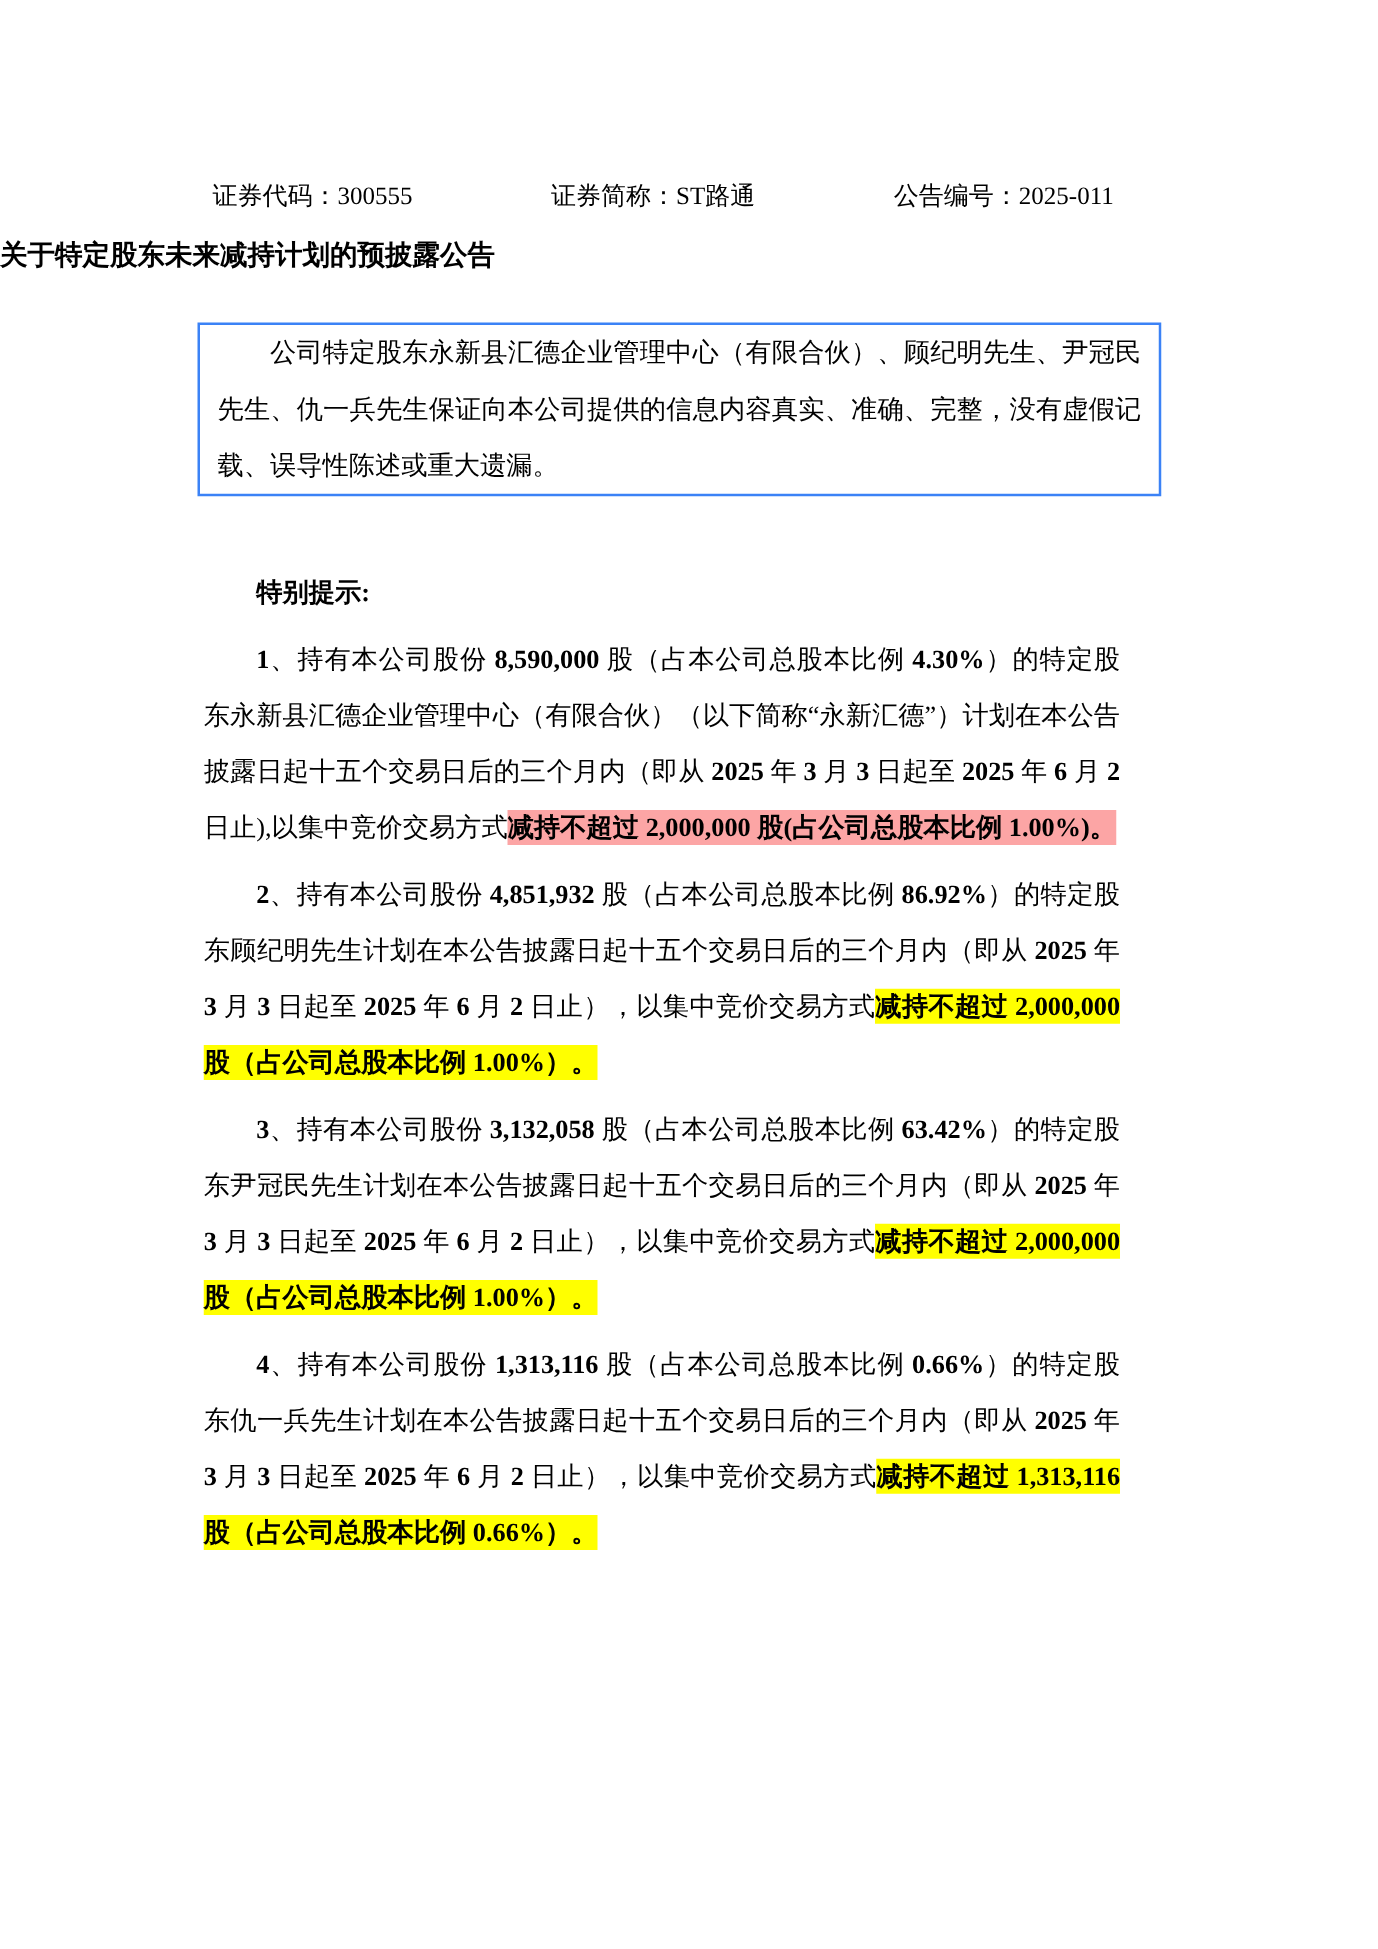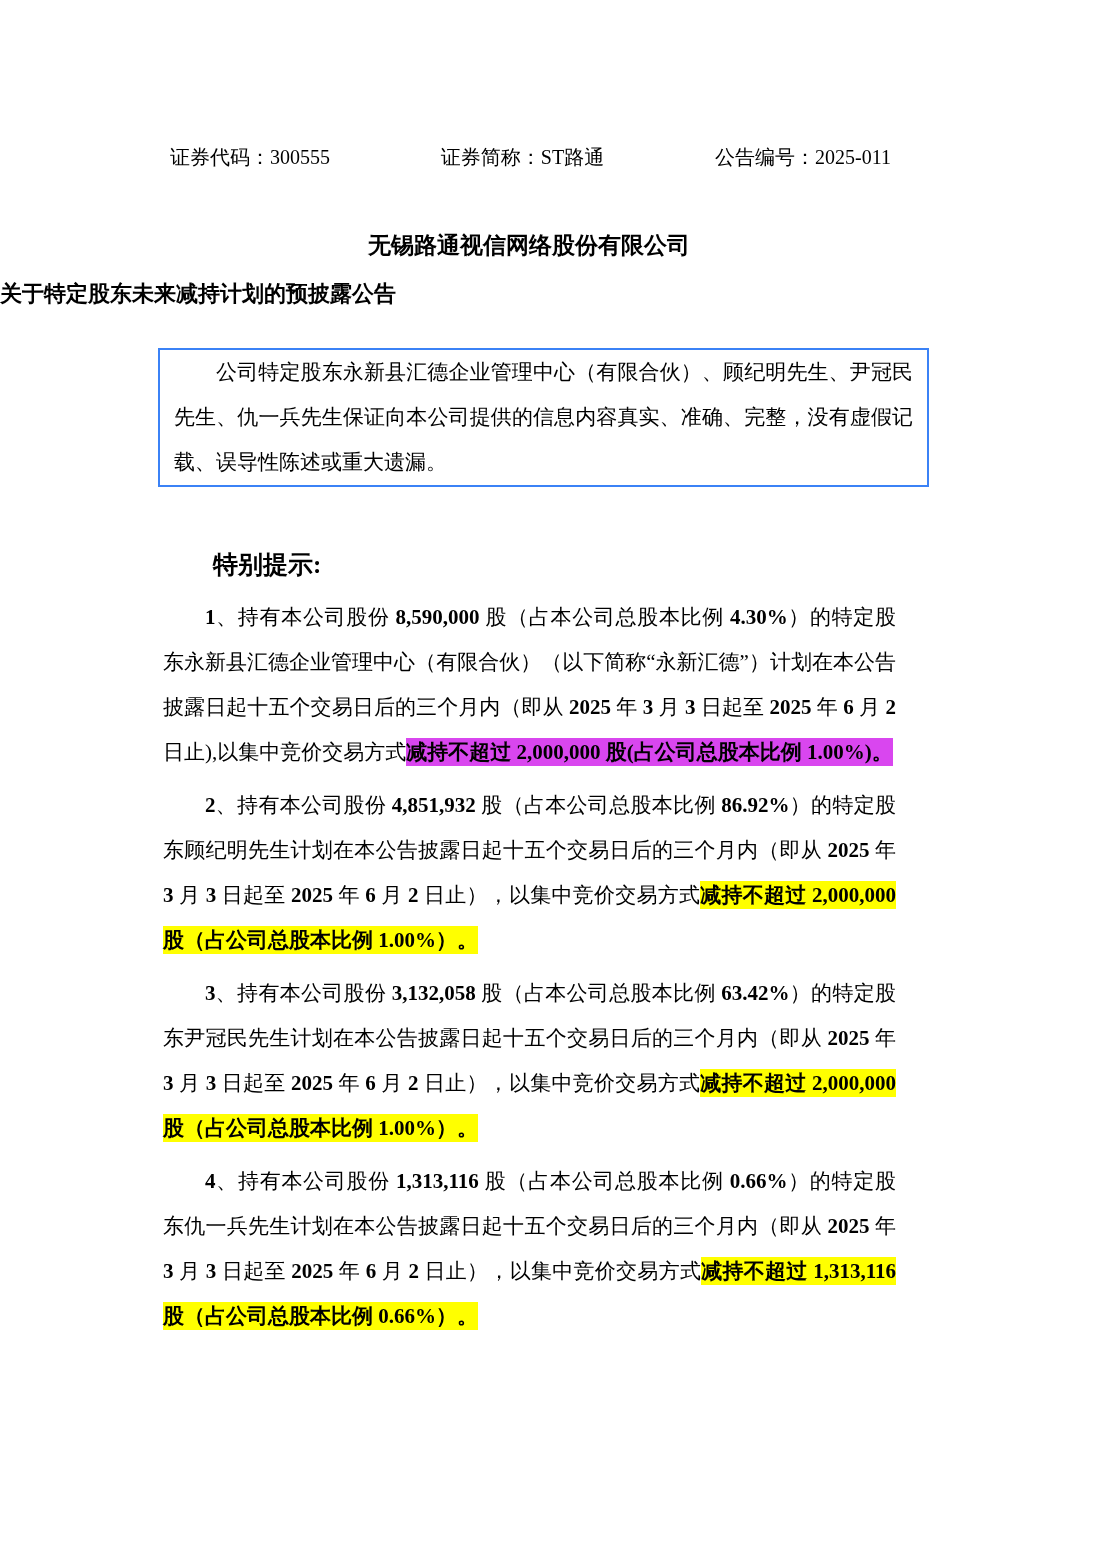--- a/index.html
+++ b/index.html
@@ -42,21 +42,21 @@
     line-height: 45px;
   }
   .notice-box p {
     margin: 0;
     text-indent: 2em;
     text-align: justify;
   }
   .hint {
     margin: 55px 162px 0 163px;
     text-indent: 2em;
-    font-size: 25px;
+    font-size: 21px;
     font-weight: bold;
     line-height: 45px;
   }
   .body-p {
     margin: 8px 162px 0 163px;
     text-indent: 2em;
     font-size: 21px;
     line-height: 45px;
     text-align: justify;
   }
@@ -71,30 +71,29 @@
 <body>
 
 <div class="page" style="background: rgb(255, 255, 255); color: rgb(0, 0, 0);">
 
   <div class="header-row">
     <span>证券代码：300555</span>
     <span>证券简称：ST路通</span>
     <span>公告编号：2025-011</span>
   </div>
 
-  <h1 class="title">无锡路通视信网络股份有限公司</h1>
   <h2 class="subtitle">关于特定股东未来减持计划的预披露公告</h2>
 
   <div class="notice-box">
     <p>公司特定股东永新县汇德企业管理中心（有限合伙）、顾纪明先生、尹冠民先生、仇一兵先生保证向本公司提供的信息内容真实、准确、完整，没有虚假记载、误导性陈述或重大遗漏。</p>
   </div>
 
   <p class="hint">特别提示:</p>
 
-  <p class="body-p"><span class="nb"><b>1</b>、持有本公司股份 <b>8,590,000</b> 股（占本公司总股本比例 <b>4.30%</b>）的特定股东永新县汇德企业管理中心（有限合伙）（以下简称“永新汇德”）计划在本公告披露日起十五个交易日后的三个月内（即从 <b>2025</b> 年 <b>3</b> 月 <b>3</b> 日起至 <b>2025</b> 年 <b>6</b> 月 <b>2</b> 日止),以集中竞价交易方式</span><mark class="nb" style="background: #d946ef;">减持不超过 <b>2,000,000</b> 股(占公司总股本比例 <b>1.00%</b>)。</mark></p>
+  <p class="body-p"><span class="nb"><b>1</b>、持有本公司股份 <b>8,590,000</b> 股（占本公司总股本比例 <b>4.30%</b>）的特定股东永新县汇德企业管理中心（有限合伙）（以下简称“永新汇德”）计划在本公告披露日起十五个交易日后的三个月内（即从 <b>2025</b> 年 <b>3</b> 月 <b>3</b> 日起至 <b>2025</b> 年 <b>6</b> 月 <b>2</b> 日止),以集中竞价交易方式</span><mark class="nb" style="background: #fca5a5;">减持不超过 <b>2,000,000</b> 股(占公司总股本比例 <b>1.00%</b>)。</mark></p>
 
   <p class="body-p"><span class="nb"><b>2</b>、持有本公司股份 <b>4,851,932</b> 股（占本公司总股本比例 <b>86.92%</b>）的特定股东顾纪明先生计划在本公告披露日起十五个交易日后的三个月内（即从 <b>2025</b> 年 <b>3</b> 月 <b>3</b> 日起至 <b>2025</b> 年 <b>6</b> 月 <b>2</b> 日止），以集中竞价交易方式</span><mark class="nb" style="background: rgb(255, 255, 0);">减持不超过 <b>2,000,000</b> 股（占公司总股本比例 <b>1.00%</b>）。</mark></p>
 
   <p class="body-p"><span class="nb"><b>3</b>、持有本公司股份 <b>3,132,058</b> 股（占本公司总股本比例 <b>63.42%</b>）的特定股东尹冠民先生计划在本公告披露日起十五个交易日后的三个月内（即从 <b>2025</b> 年 <b>3</b> 月 <b>3</b> 日起至 <b>2025</b> 年 <b>6</b> 月 <b>2</b> 日止），以集中竞价交易方式</span><mark class="nb" style="background: rgb(255, 255, 0);">减持不超过 <b>2,000,000</b> 股（占公司总股本比例 <b>1.00%</b>）。</mark></p>
 
   <p class="body-p"><span class="nb"><b>4</b>、持有本公司股份 <b>1,313,116</b> 股（占本公司总股本比例 <b>0.66%</b>）的特定股东仇一兵先生计划在本公告披露日起十五个交易日后的三个月内（即从 <b>2025</b> 年 <b>3</b> 月 <b>3</b> 日起至 <b>2025</b> 年 <b>6</b> 月 <b>2</b> 日止），以集中竞价交易方式</span><mark class="nb" style="background: rgb(255, 255, 0);">减持不超过 <b>1,313,116</b> 股（占公司总股本比例 <b>0.66%</b>）。</mark></p>
 
 </div>
 
 </body></html>

